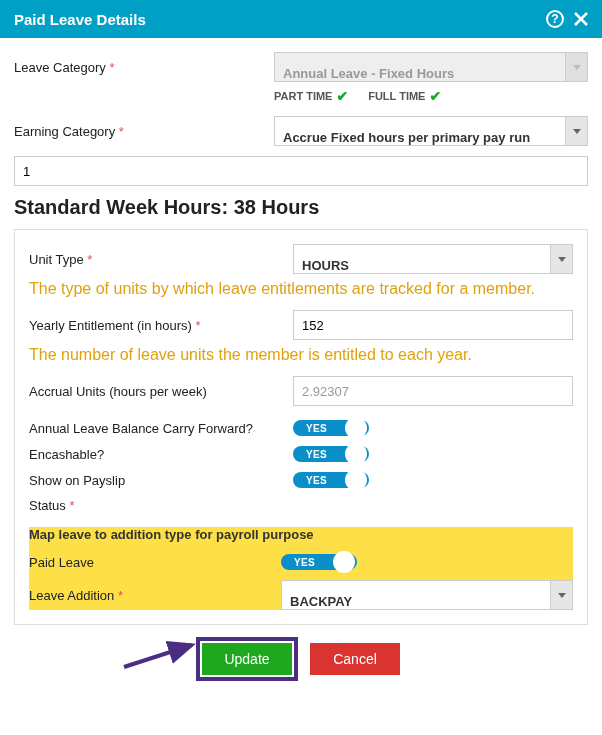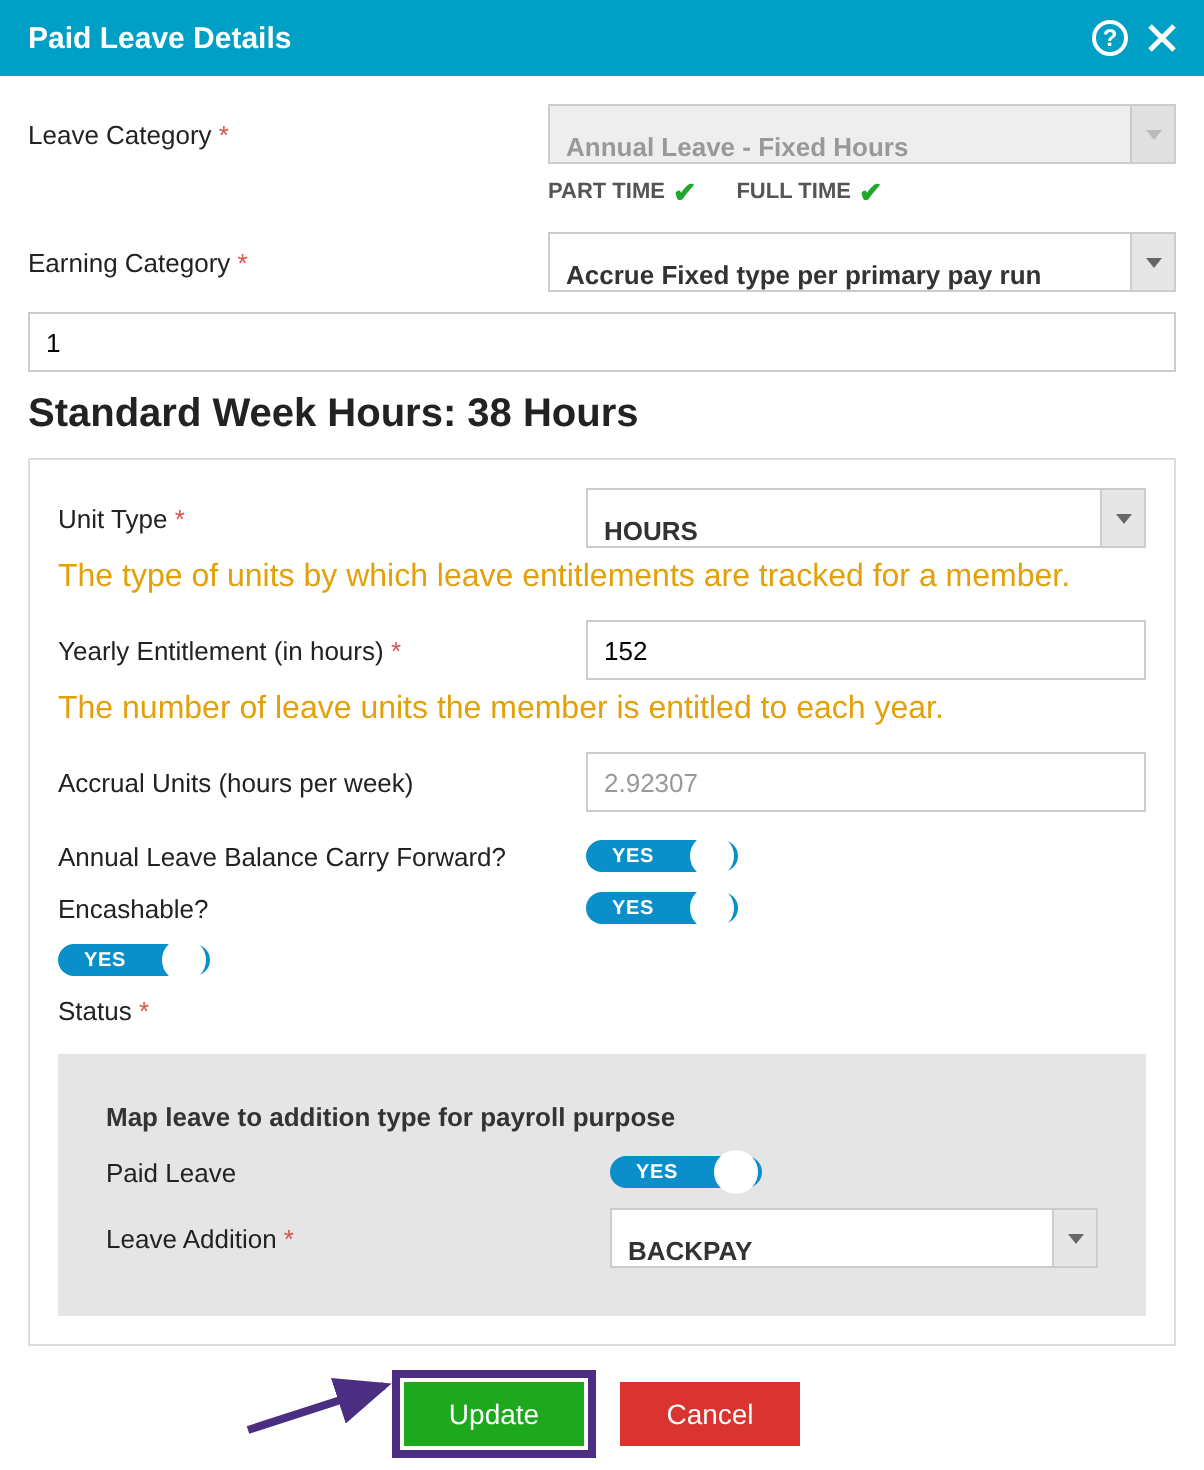--- a/index.html
+++ b/index.html
@@ -128,22 +128,22 @@
     background: #fff;
   }
   .toggle .tlabel {
     color: #fff;
     font-size: 10px;
     font-weight: 600;
     margin-left: 13px;
     letter-spacing: 0.3px;
   }
   .subpanel {
-    background: #e5e5e5;
-    padding: 24px;
+    background: #fde047;
+    padding: 0;
     margin-top: 14px;
   }
   .subpanel .sub-title {
     font-weight: 700;
     font-size: 13px;
     margin-bottom: 12px;
   }
   .subpanel .row .label { width: 252px; }
   .footer {
     display: flex;
@@ -218,21 +218,21 @@
       <span>FULL TIME</span>
       <span class="check-icon">✔</span>
     </span>
   </div>
 
   <div class="row">
     <div class="label">
       <span>Earning Category</span> <span class="req">*</span>
     </div>
     <div class="select">
-      <span>Accrue Fixed type per primary pay run</span>
+      <span>Accrue Fixed hours per primary pay run</span>
       <span class="caret-box">
           <span class="caret"></span>
         </span>
     </div>
   </div>
 
   <div class="row">
     <input class="input" value="1" style="">
   </div>
 
@@ -276,20 +276,21 @@
 
     <div class="row">
       <div class="label">Encashable?</div>
       <div class="toggle">
         <span class="tlabel">YES</span>
         <span class="knob"></span>
       </div>
     </div>
 
     <div class="row">
+      <div class="label">Show on Payslip</div>
       <div class="toggle">
         <span class="tlabel">YES</span>
         <span class="knob"></span>
       </div>
     </div>
 
     <div class="row">
       <div class="label">
         <span>Status</span> <span class="req">*</span>
       </div>

